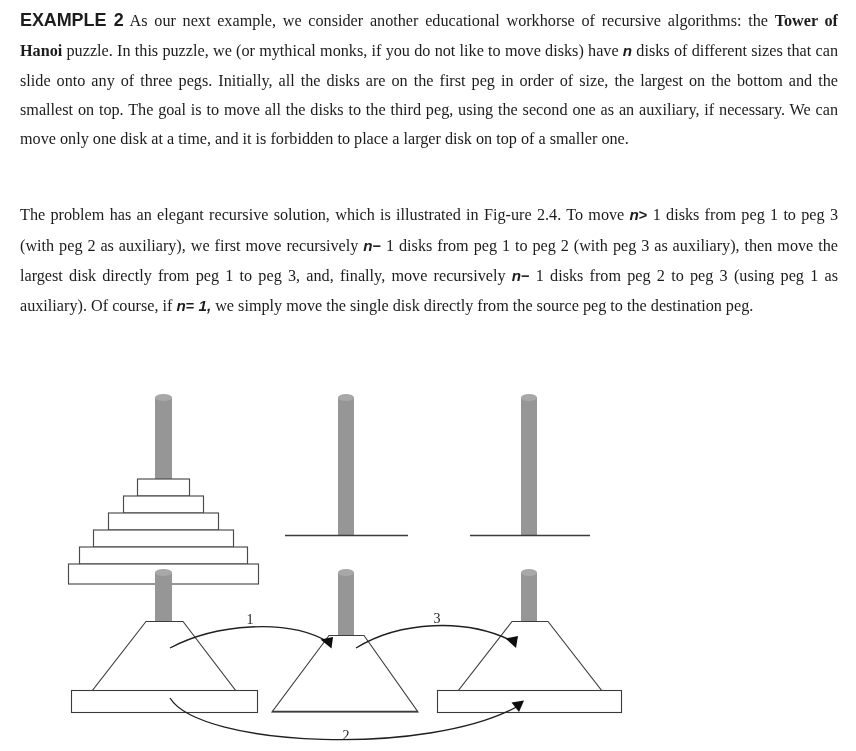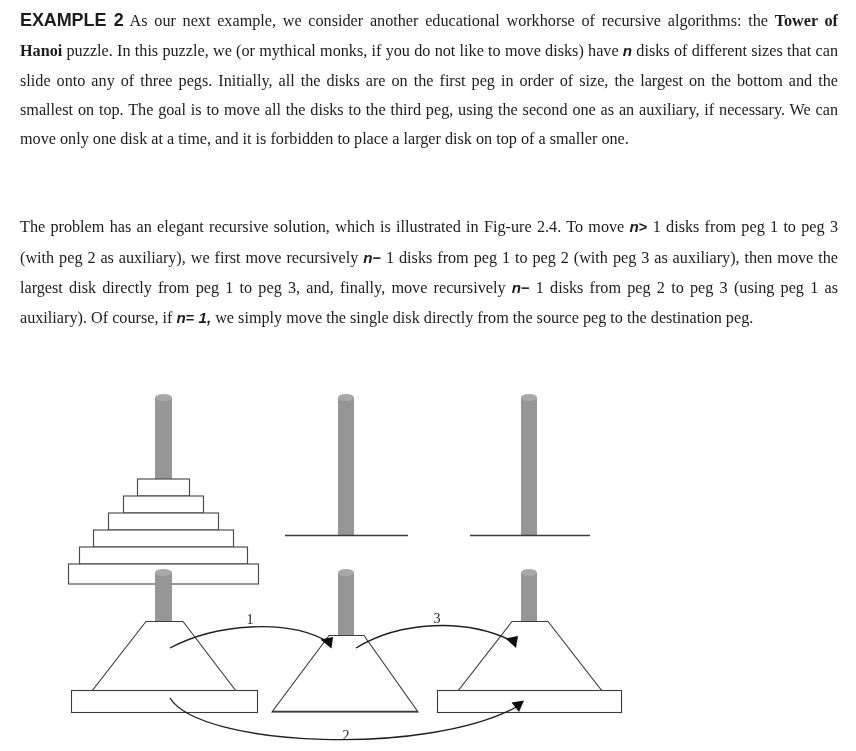--- a/index.html
+++ b/index.html
@@ -29,21 +29,21 @@
     font-family: "Liberation Serif", "DejaVu Serif", serif;
     font-size: 16.2px;
     line-height: 29.3px;
     text-align: justify;
     text-justify: inter-word;
     color: #1c1c1c;
     margin: 0;
   }
 
   #para-2 {
-    margin-top: 58px;
+    margin-top: 46px;
   }
 
   .ex-label {
     font-family: "Liberation Sans", "DejaVu Sans", sans-serif;
     font-weight: bold;
     font-size: 18px;
     letter-spacing: -0.1px;
   }
 
   .bi-serif {

